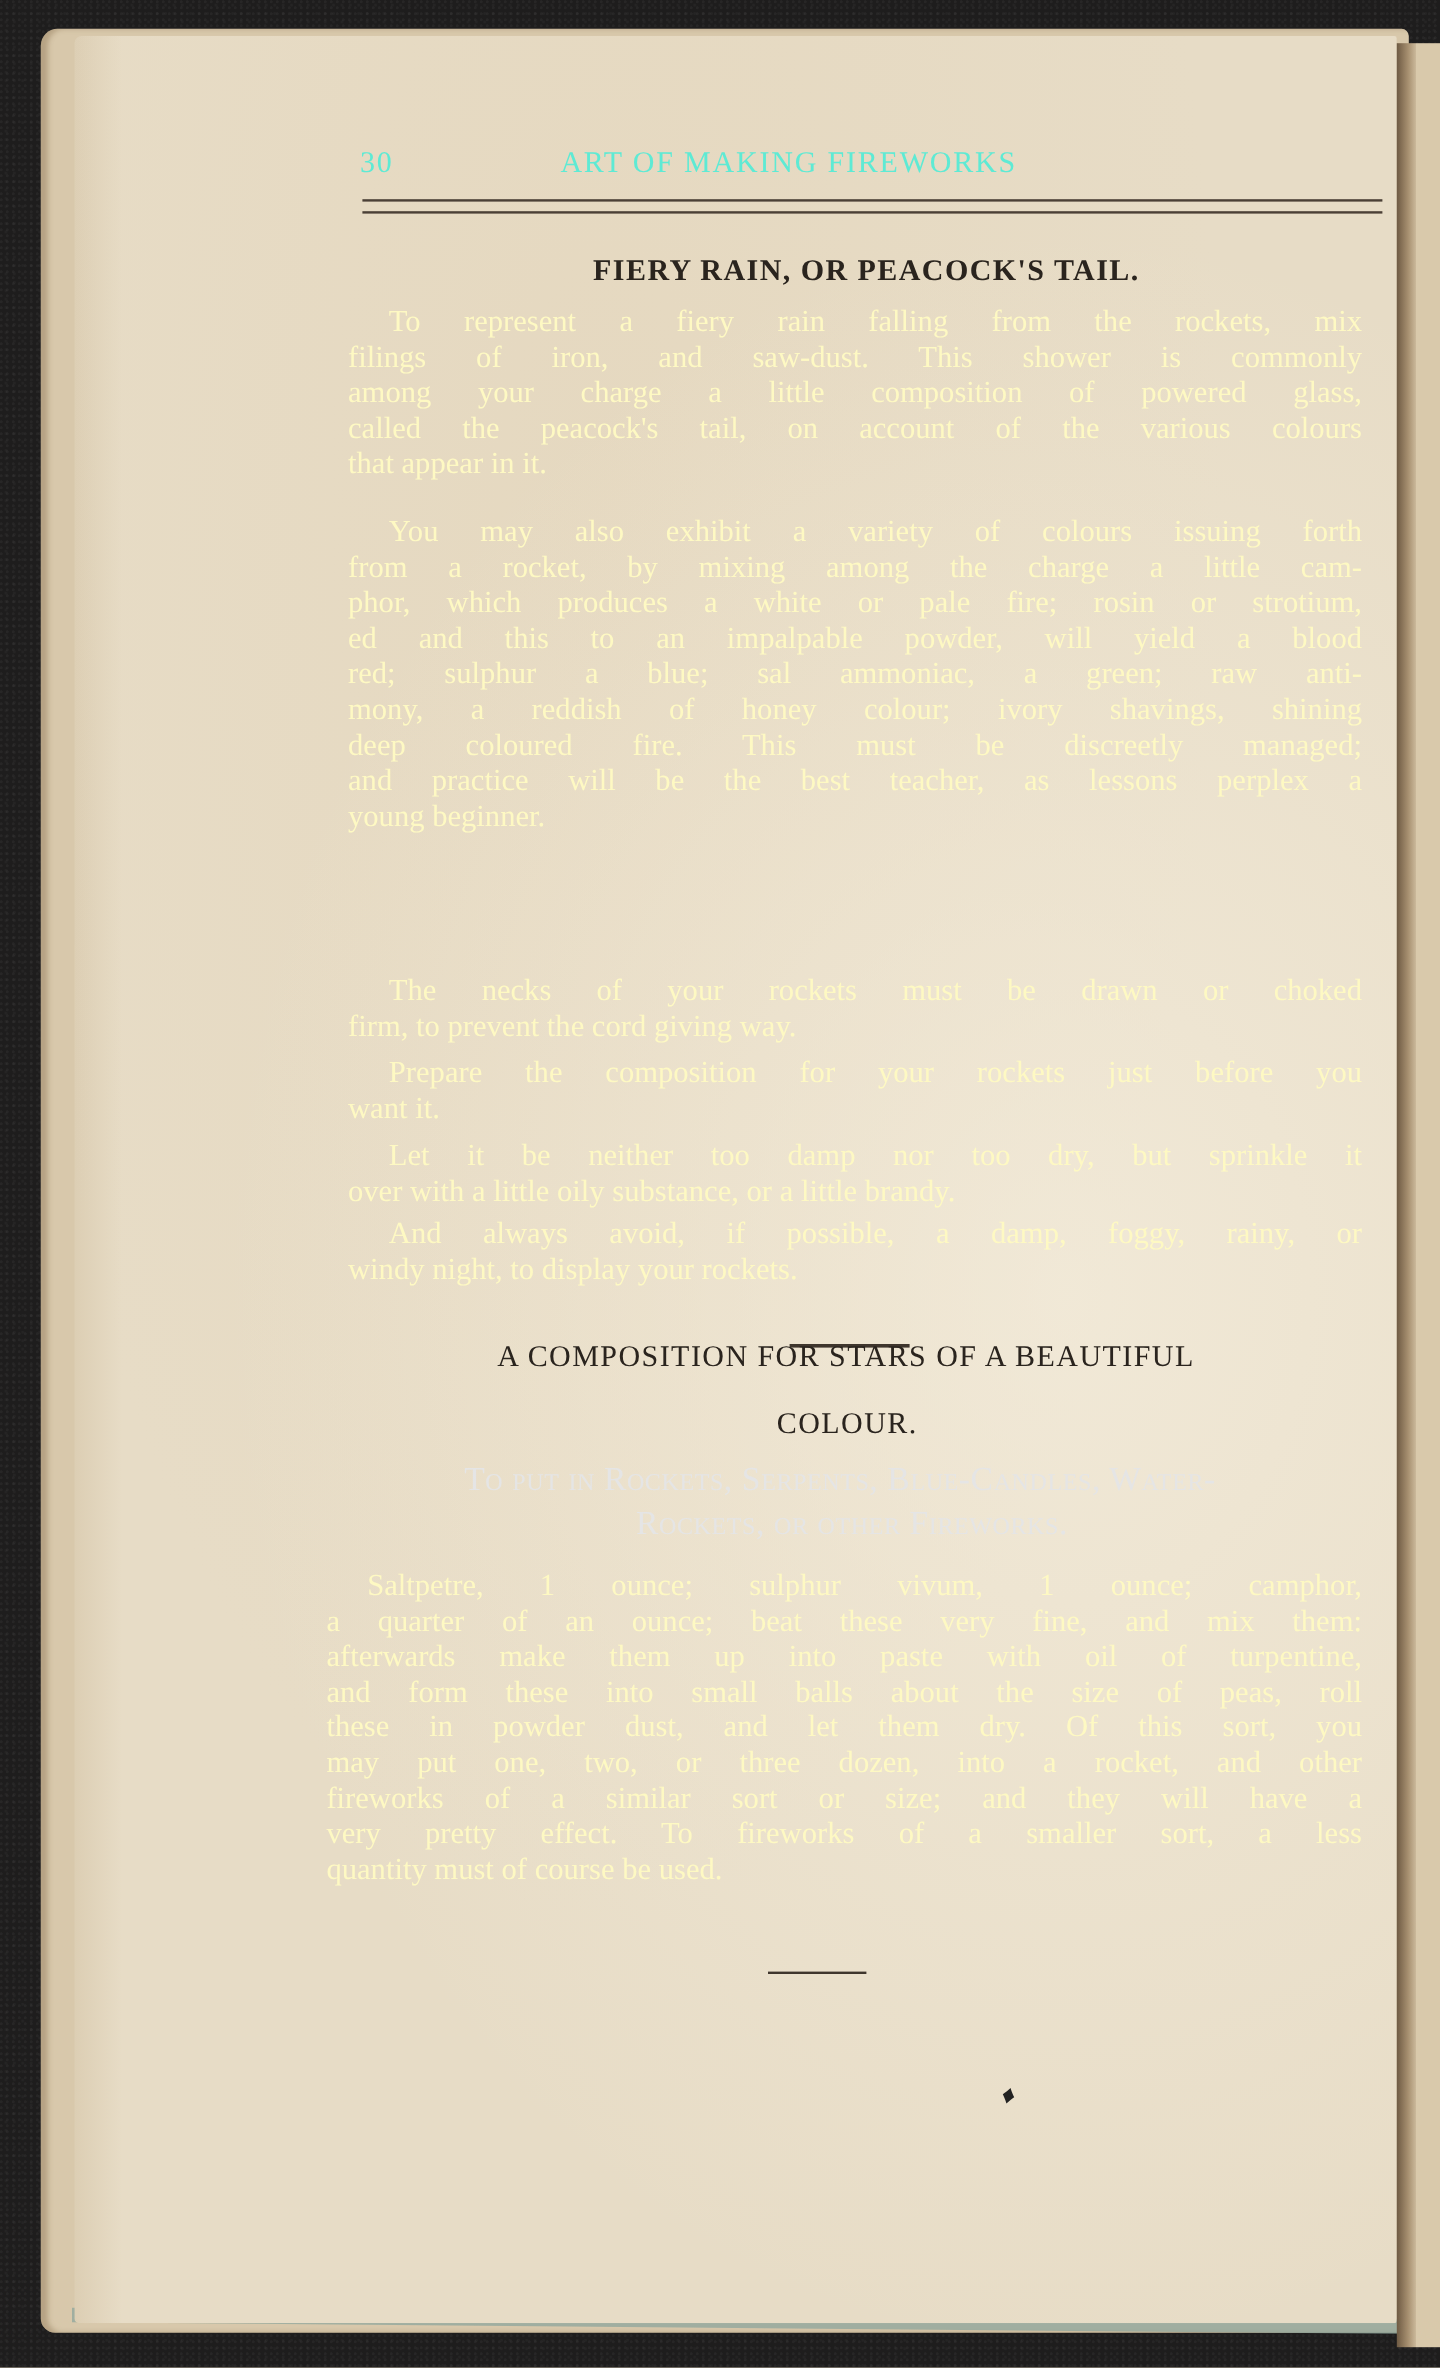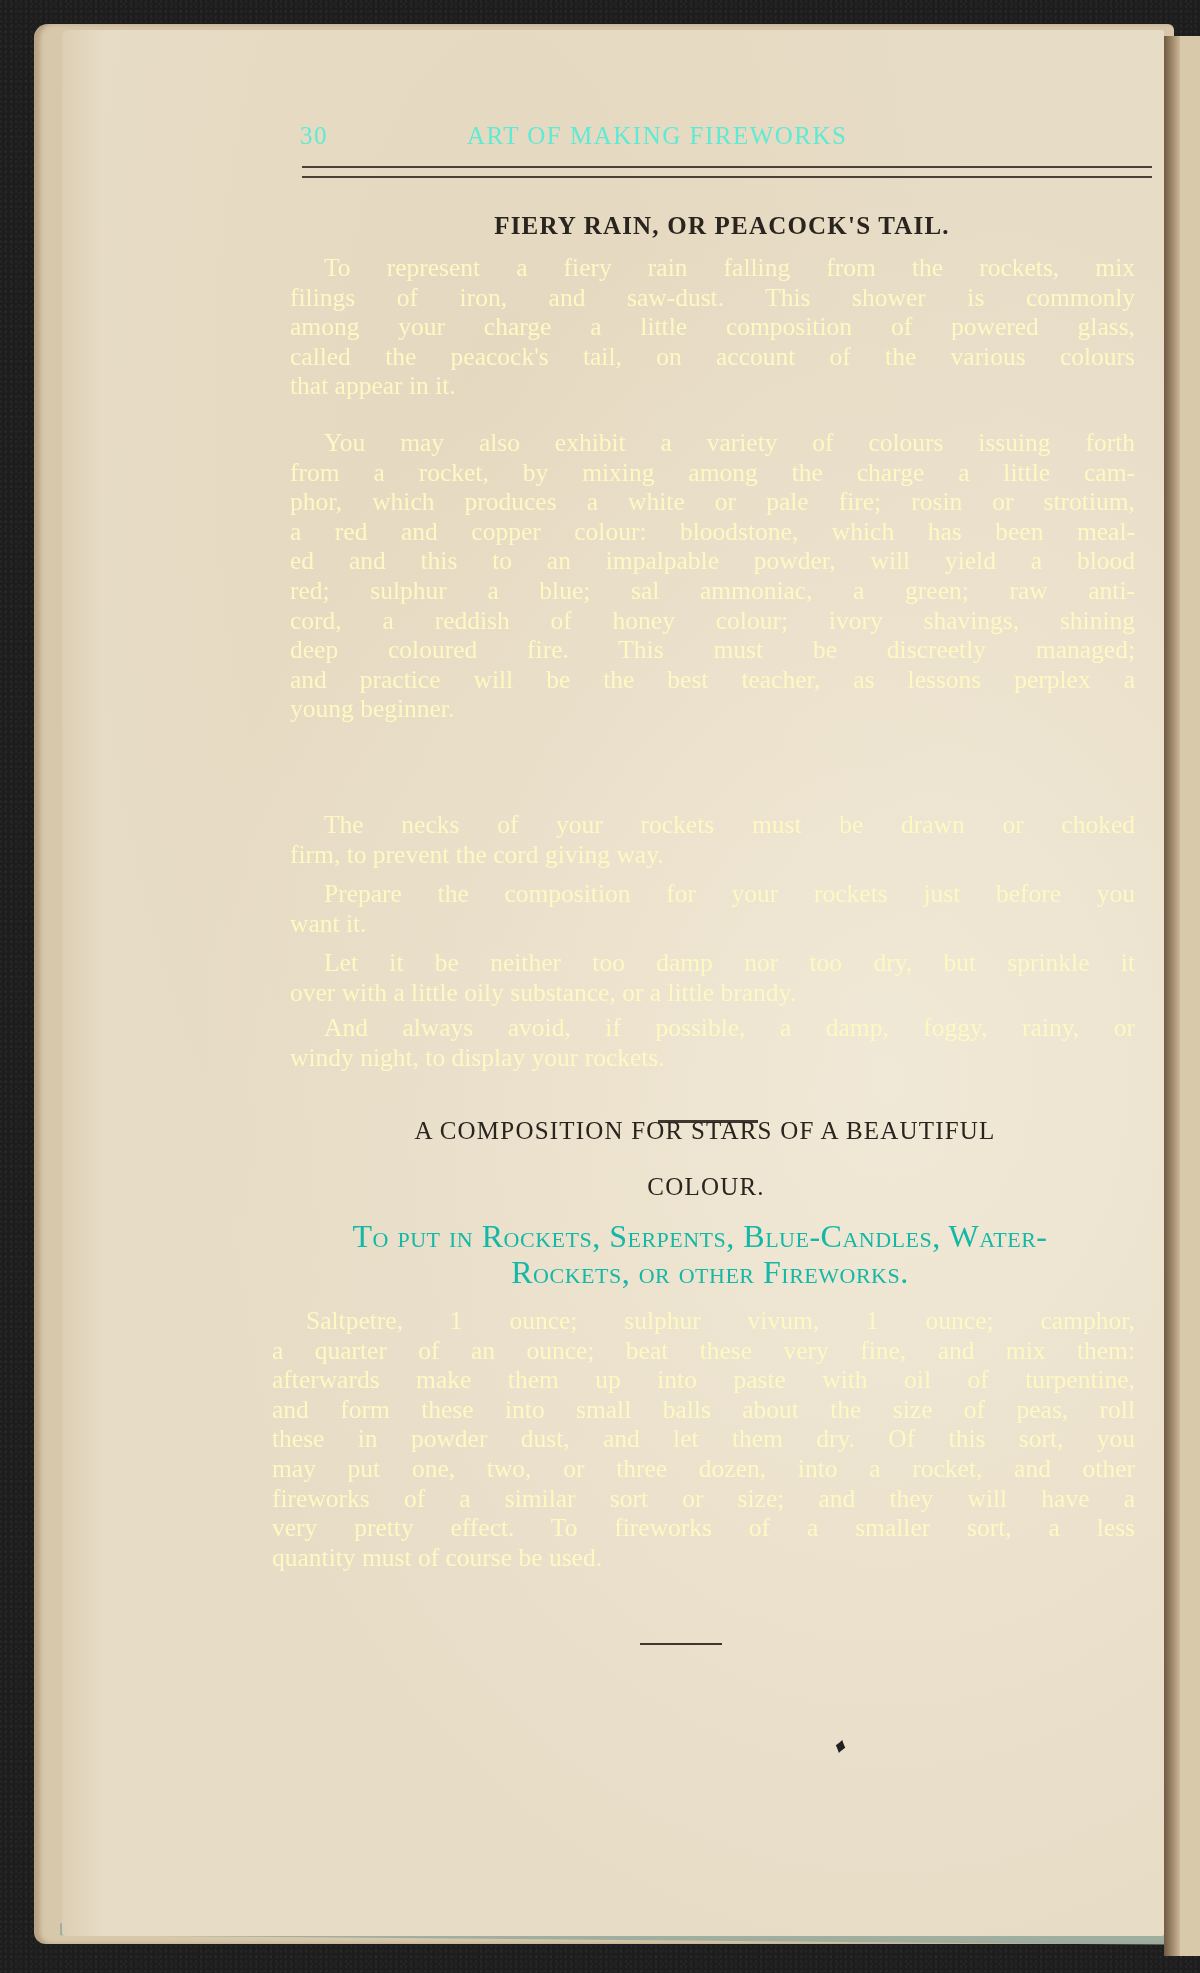--- a/index.html
+++ b/index.html
@@ -47,21 +47,21 @@
   .folio { position:absolute; left:0; top:0; }
   .head-title { position:absolute; left:167px; top:0; }
   .rule {
     position:absolute; left:302px; width:850px; height:2px; background:#4b4036;
   }
   .section-title {
     position:absolute; width:840px; text-align:center; font-size:25px; letter-spacing:1.2px;
     color:#2a241e;
   }
   .sub-title {
-    position:absolute; width:840px; text-align:center; font-size:32px; color:#14b8a6; letter-spacing:0.5px;
+    position:absolute; width:840px; text-align:center; font-size:28px; color:#e5e5e5; letter-spacing:0.5px;
   }
   .sc { font-variant:small-caps; }
   .para {
     position:absolute; left:290px; width:845px; font-size:25.5px; line-height:29.6px;
     color:#fef9c3; text-align:justify; text-align-last:left;
   }
   .para .line { display:block; white-space:nowrap; text-align:justify; text-align-last:justify; }
   .para .line.last { text-align-last:left; }
   .indent { padding-left:34px; }
   .divider {
@@ -92,24 +92,23 @@
   <span class="line">filings of iron, and saw-dust. This shower is commonly</span>
   <span class="line">among your charge a little composition of powered glass,</span>
   <span class="line">called the peacock's tail, on account of the various colours</span>
   <span class="line last">that appear in it.</span>
 </div>
 
 <div class="para" style="top:428px;">
   <span class="line indent">You may also exhibit a variety of colours issuing forth</span>
   <span class="line">from a rocket, by mixing among the charge a little cam-</span>
   <span class="line">phor, which produces a white or pale fire; rosin or strotium,</span>
-  <span class="line">a red and copper colour: bloodstone, which has been meal-</span>
   <span class="line">ed and this to an impalpable powder, will yield a blood</span>
   <span class="line">red; sulphur a blue; sal ammoniac, a green; raw anti-</span>
-  <span class="line">cord, a reddish of honey colour; ivory shavings, shining</span>
+  <span class="line">mony, a reddish of honey colour; ivory shavings, shining</span>
   <span class="line">deep coloured fire. This must be discreetly managed;</span>
   <span class="line">and practice will be the best teacher, as lessons perplex a</span>
   <span class="line last">young beginner.</span>
 </div>
 
 <div class="para" style="top:810px;">
   <span class="line indent">The necks of your rockets must be drawn or choked</span>
   <span class="line last">firm, to prevent the cord giving way.</span>
 </div>
 

